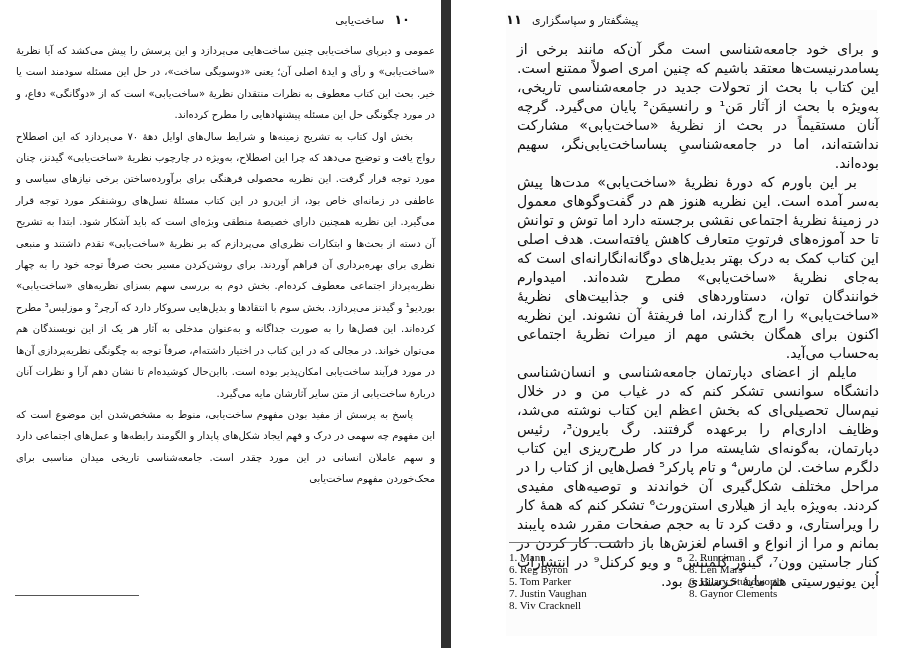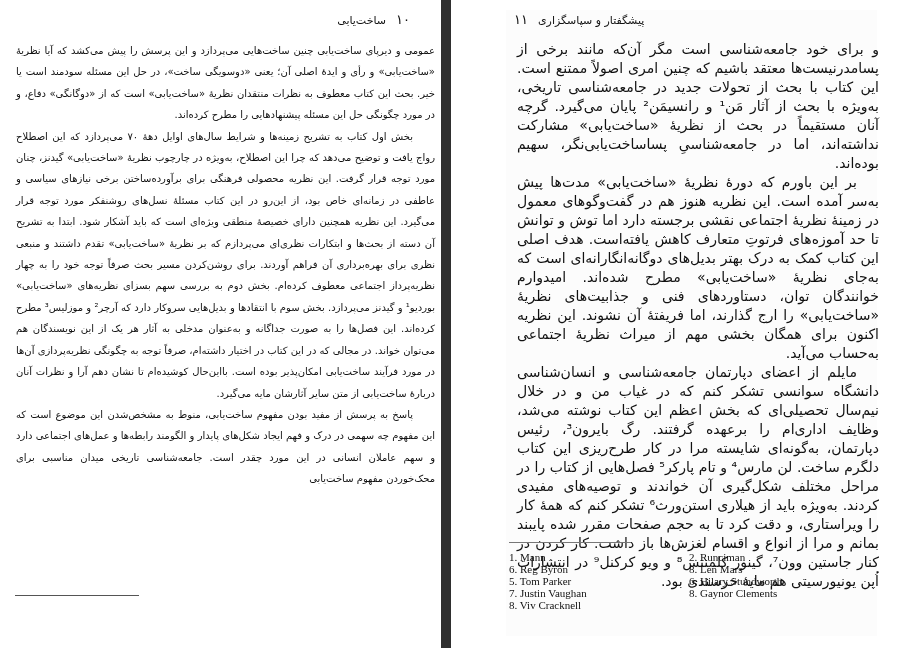--- a/index.html
+++ b/index.html
@@ -13,22 +13,22 @@
   .gutter { position: absolute; left: 441px; top: 0; width: 10px; height: 648px; background: #2f2f2f; }
   .page-right { left: 451px; width: 468px; }
   .scan-area { position: absolute; left: 55px; top: 10px; width: 371px; height: 626px; background: #fcfcfc; }
 
   .running-head {
     position: absolute; top: 12px; direction: rtl;
     font-family: "DejaVu Sans", sans-serif; font-size: 11px; color: #111;
     display: flex; align-items: baseline; gap: 10px;
   }
   .page-left .running-head { right: 31px; }
-  .page-right .running-head { left: 63px; flex-direction: row-reverse; text-align: right; }
-  .page-num { font-weight: normal; font-size: 13px; }
+  .page-right .running-head { left: 55px; flex-direction: row-reverse; text-align: right; }
+  .page-num { font-weight: bold; font-size: 13px; }
 
   .body-text {
     position: absolute; direction: rtl; text-align: justify;
     font-family: "DejaVu Sans", sans-serif; font-size: 10px;
     line-height: 21.4px; color: #111;
   }
   .page-left .body-text { left: 16px; width: 419px; top: 40px; }
   .page-right .body-text { left: 66px; width: 362px; top: 40px; font-size: 14px; line-height: 19px; }
   .body-text p { margin: 0; text-align-last: auto; }
   .body-text p.indent { text-indent: 22px; }

